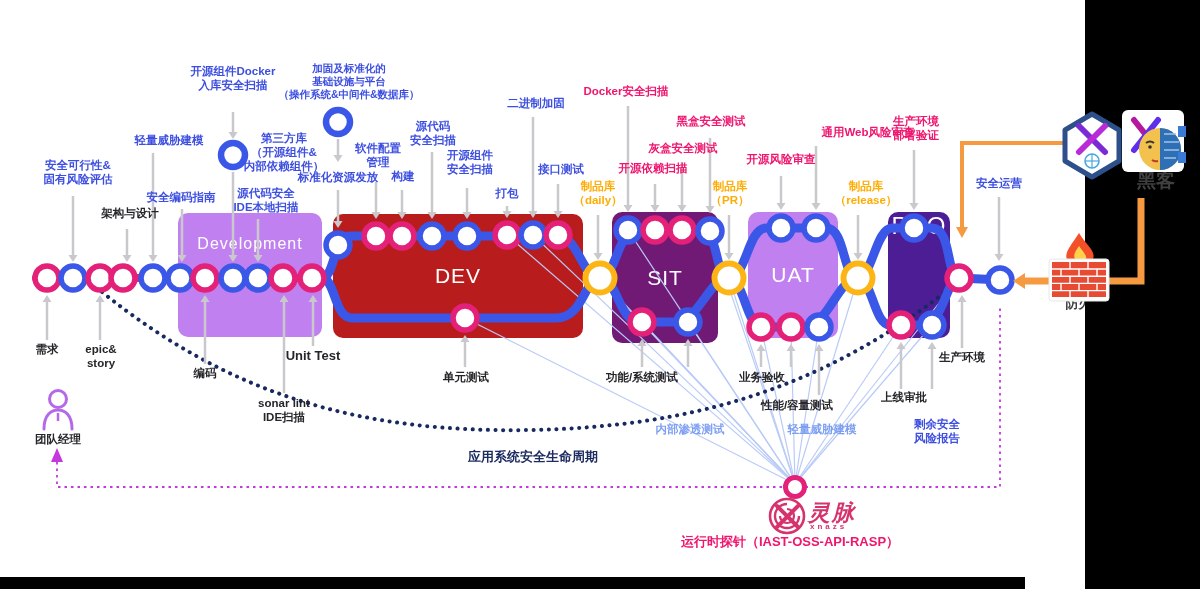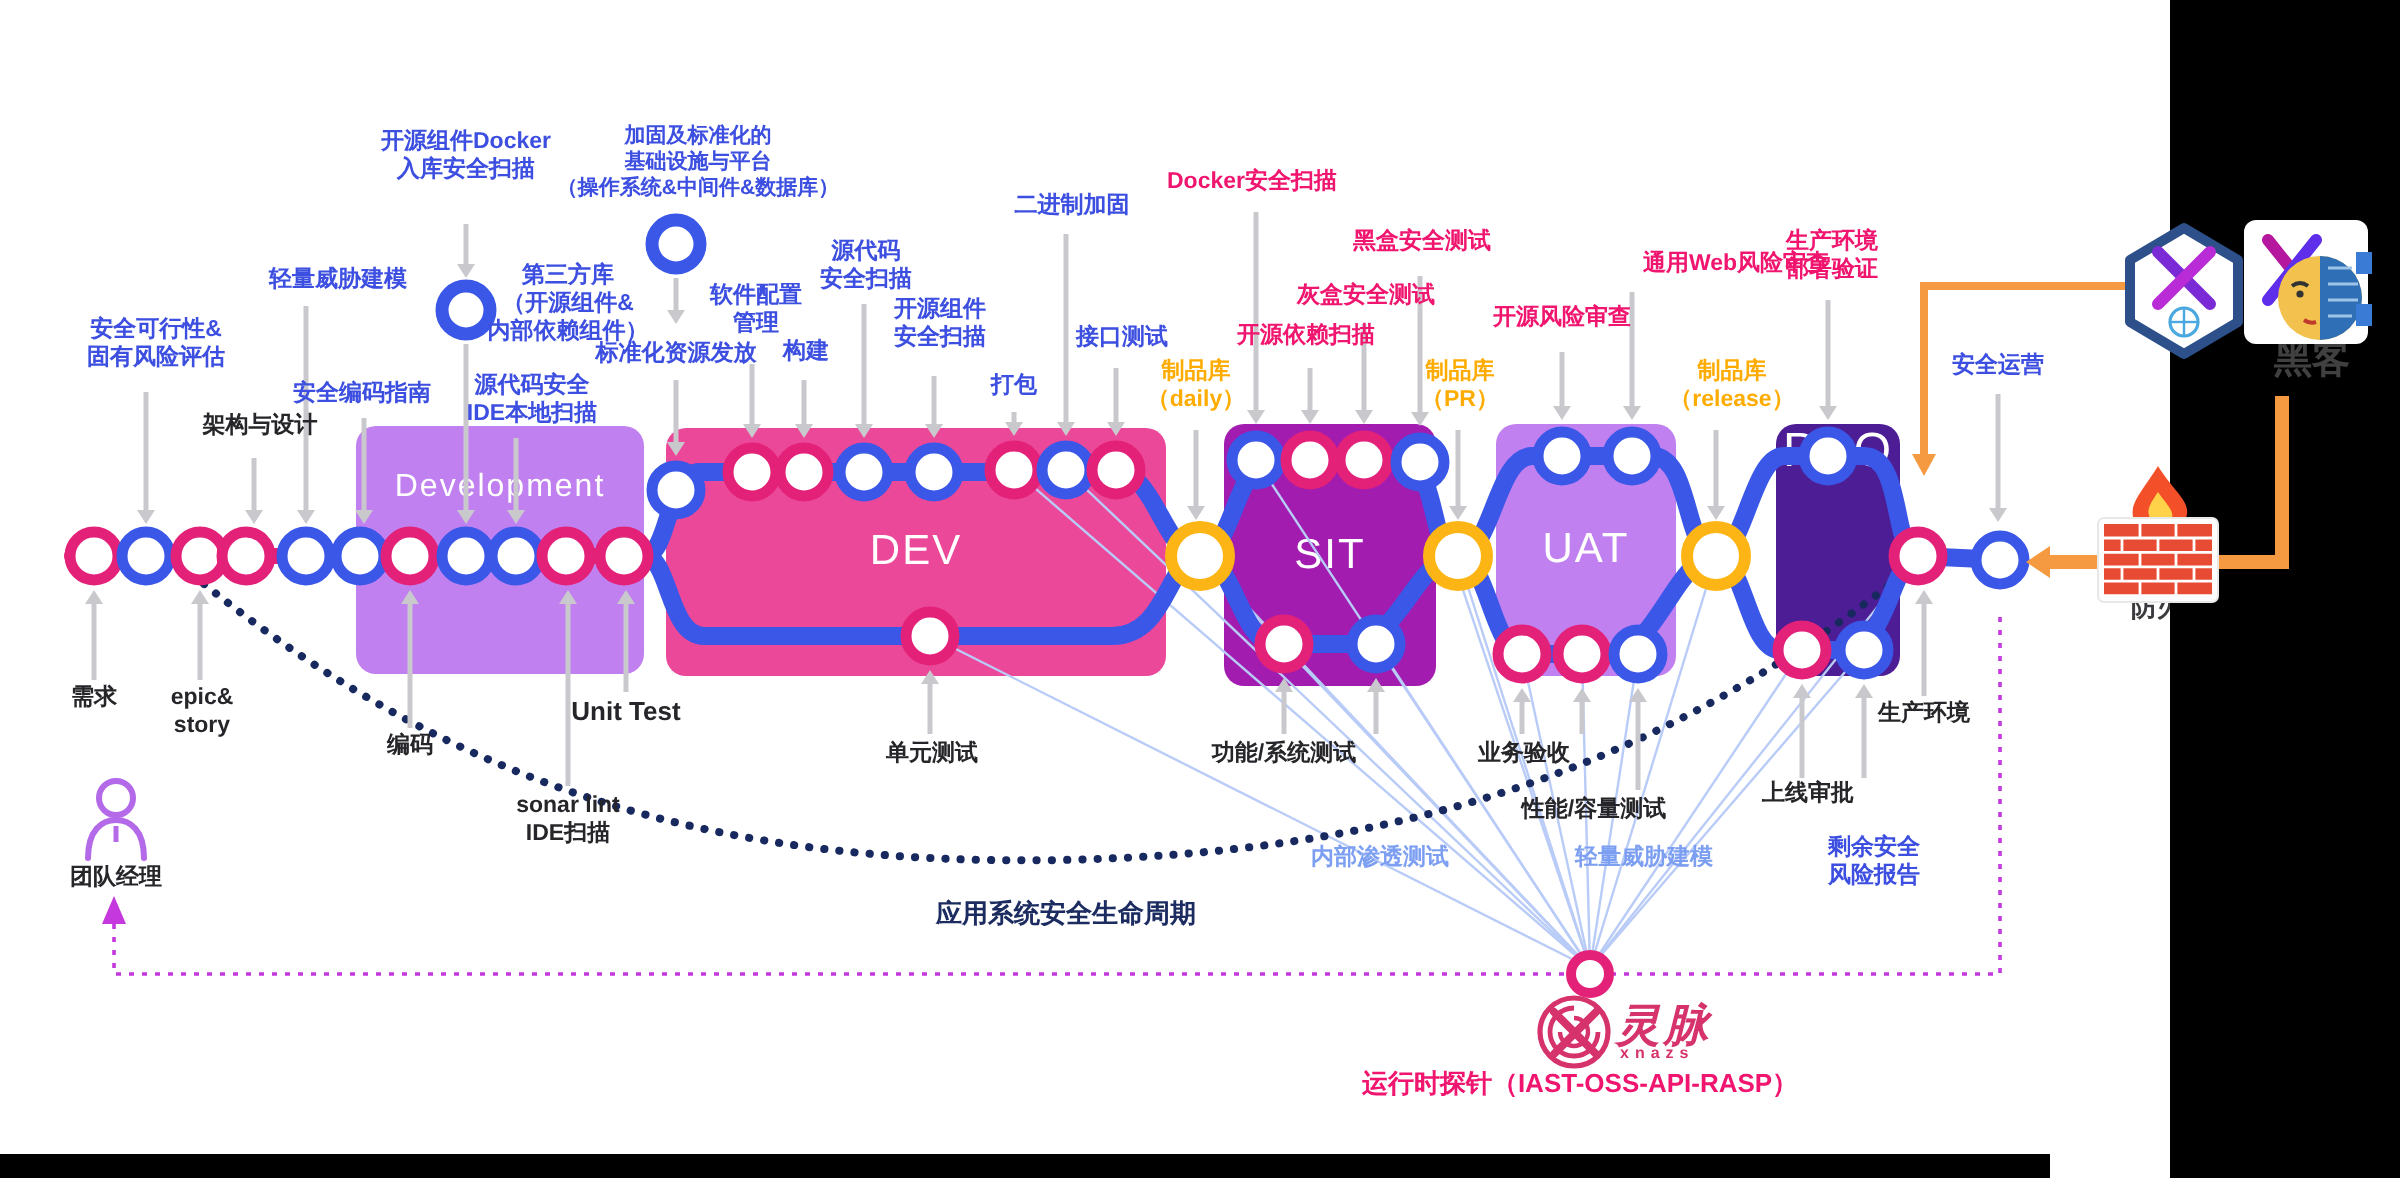--- a/index.html
+++ b/index.html
@@ -24,24 +24,24 @@
 </style>
 </head>
 <body>
 
 <div id="canvas">
 
   <div id="stages">
       <div class="stage" style="left: 178px; top: 213px; width: 144px; height: 124px; background: rgb(193, 128, 240); font-size: 16px; align-items: flex-start; padding-top: 22px; box-sizing: border-box;">
         <span>Development</span>
       </div>
-      <div class="stage" style="left: 333px; top: 214px; width: 250px; height: 124px; background: #ec4899; font-size: 21px; align-items: center; padding-top: 0px; box-sizing: border-box;">
+      <div class="stage" style="left: 333px; top: 214px; width: 250px; height: 124px; background: #b91c1c; font-size: 21px; align-items: center; padding-top: 0px; box-sizing: border-box;">
         <span>DEV</span>
       </div>
-      <div class="stage" style="left: 612px; top: 212px; width: 106px; height: 131px; background: #a21caf; font-size: 21px; align-items: center; padding-top: 0px; box-sizing: border-box;">
+      <div class="stage" style="left: 612px; top: 212px; width: 106px; height: 131px; background: #701a75; font-size: 21px; align-items: center; padding-top: 0px; box-sizing: border-box;">
         <span>SIT</span>
       </div>
       <div class="stage" style="left: 748px; top: 212px; width: 90px; height: 126px; background: rgb(193, 128, 240); font-size: 21px; align-items: center; padding-top: 0px; box-sizing: border-box;">
         <span>UAT</span>
       </div>
       <div class="stage" style="left: 888px; top: 212px; width: 62px; height: 126px; background: #4c1d95; font-size: 24px; align-items: flex-start; padding-top: 0px; box-sizing: border-box;">
         <span>PRO</span>
       </div>
     </div>
 

